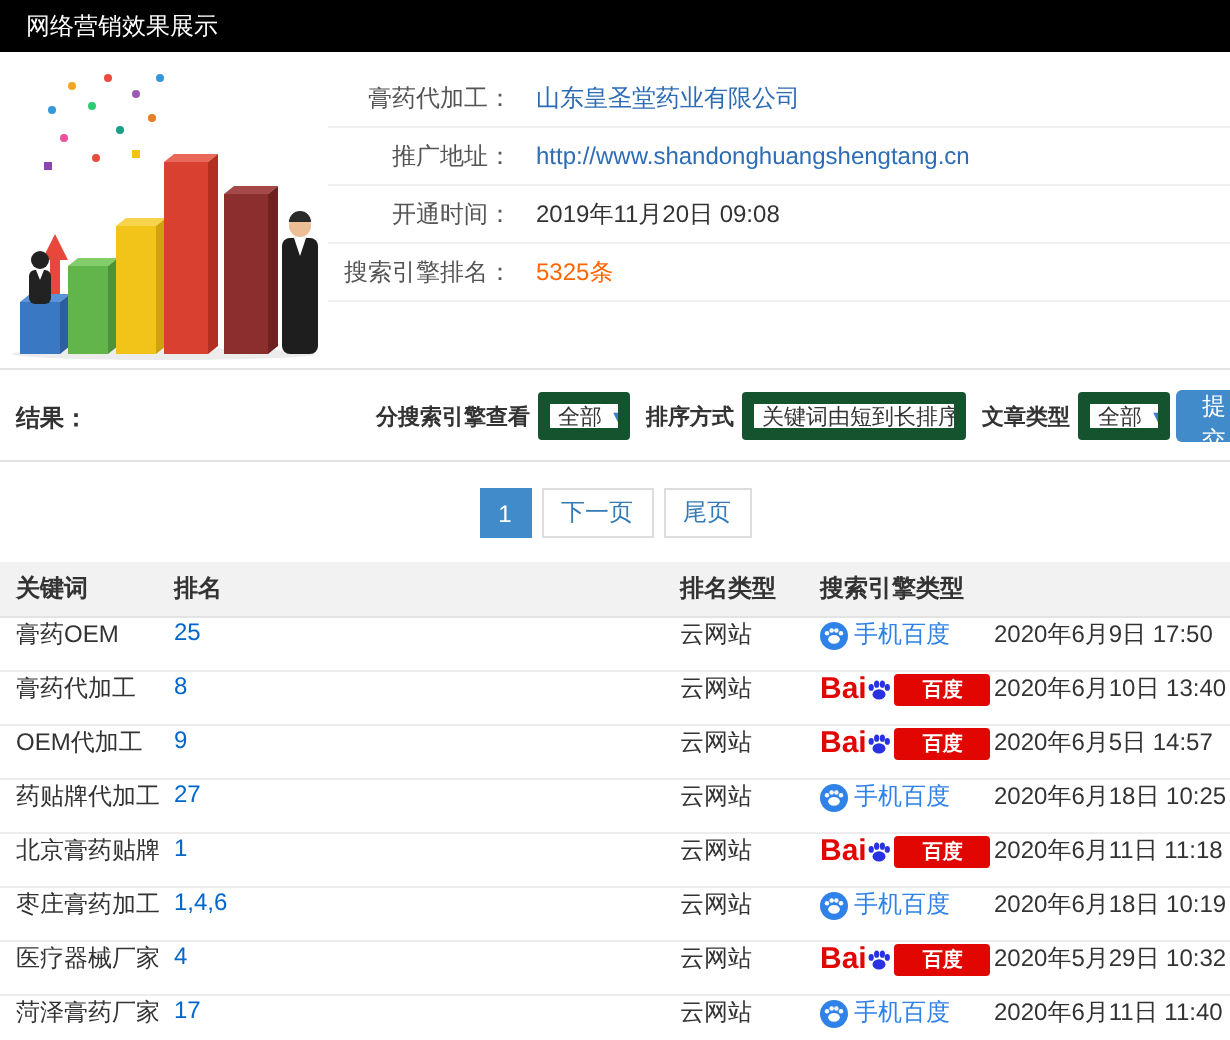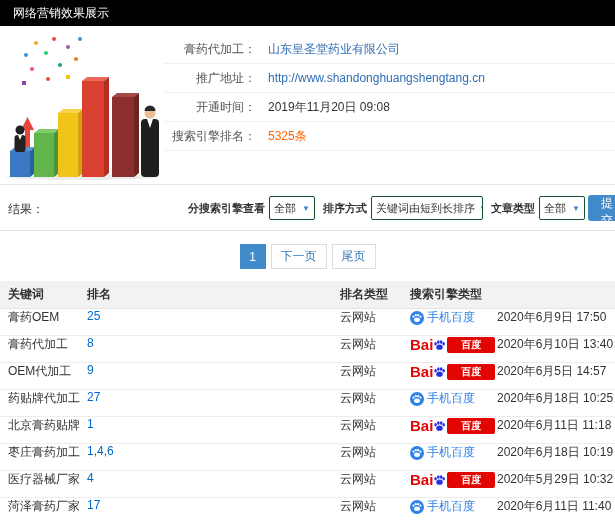--- a/index.html
+++ b/index.html
@@ -9,24 +9,24 @@
 .topbar{height:26px;background:#000000;color:#fff;line-height:26px;padding-left:13px}
 .info-section{display:flex;border-bottom:1px solid #e3e3e3;padding:5px 0 3px 2px}
 .chart-wrap{width:162px;height:150px;flex:none}
 .info-fields{flex:1;padding-top:4px}
 .info-row{display:flex;align-items:center;height:29px;border-bottom:1px solid #f0f0f0}
 .info-label{width:92px;text-align:right;color:#555;flex:none}
 .info-value{padding-left:12px}
 a.info-link{color:#2e6cb5}
 .hl{color:#f60}
 .filter-bar{position:relative;height:46px;border-bottom:1px solid #e3e3e3}
-.result-label{position:absolute;left:8px;top:16px;font-weight:normal}
+.result-label{position:absolute;left:8px;top:16px;font-weight:bold}
 .filter-group{position:absolute;left:188px;top:11px;display:flex;align-items:center;white-space:nowrap;font-size:11px}
 .filter-label{font-weight:bold;margin-right:4px}
-.select-box{display:inline-flex;align-items:center;justify-content:space-between;height:24px;border:1px solid #14532d;border-radius:2px;background:#fff;padding:0 4px;margin-right:8px;overflow:hidden;cursor:pointer}
+.select-box{display:inline-flex;align-items:center;justify-content:space-between;height:24px;border:6px solid #14532d;border-radius:2px;background:#fff;padding:0 4px;margin-right:8px;overflow:hidden;cursor:pointer}
 .select-box .arrow{color:#3f7fc9;font-size:8px;margin-left:4px}
 .w1{width:46px}.w2{width:112px}.w3{width:46px}
 .submit-btn{position:absolute;left:588px;top:10px;height:26px;padding:0 13px;background:#428bca;color:#fff;border:0;border-radius:3px;font-size:12px;cursor:pointer}
 .pagination{display:flex;justify-content:center;align-items:center;gap:5px;padding:13px 0 12px}
 .page-current{min-width:26px;height:25px;line-height:25px;text-align:center;background:#428bca;border:1px solid #428bca;color:#fff;display:inline-block}
 .page-btn{height:25px;line-height:23px;padding:0 9px;border:1px solid #ddd;color:#337ab7;background:#fff;display:inline-block}
 .table-header{display:flex;align-items:center;height:28px;background:#f2f2f2;font-weight:bold;border-bottom:1px solid #e3e3e3}
 .table-row{display:flex;align-items:flex-start;height:27px;border-bottom:1px solid #ededed}
 .c1{width:87px;padding-left:8px}
 .c2{width:253px}

